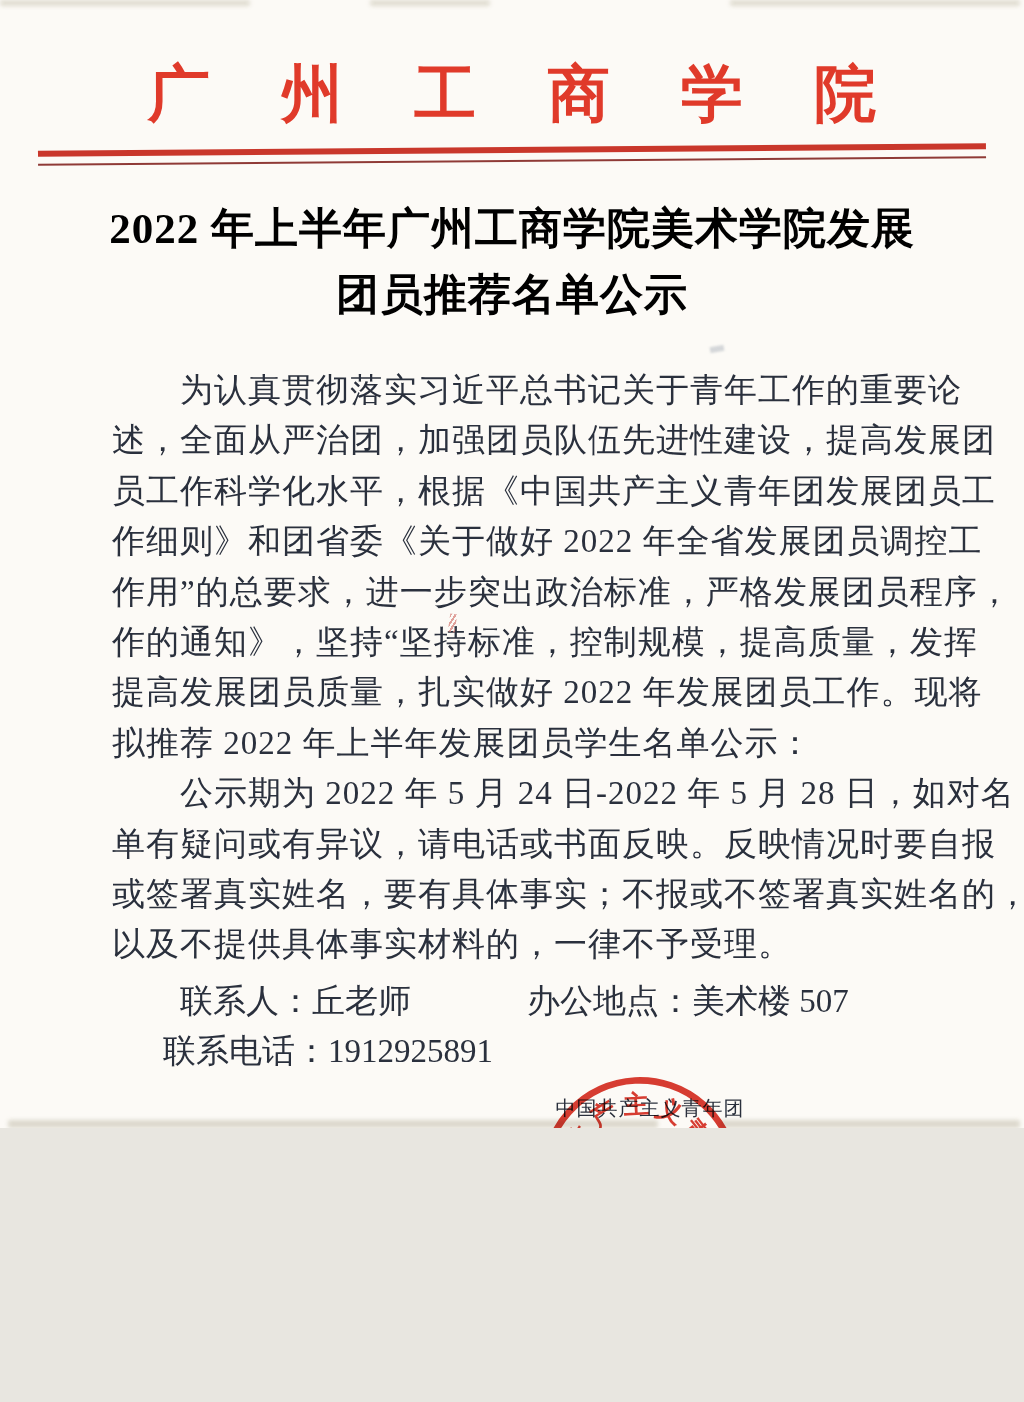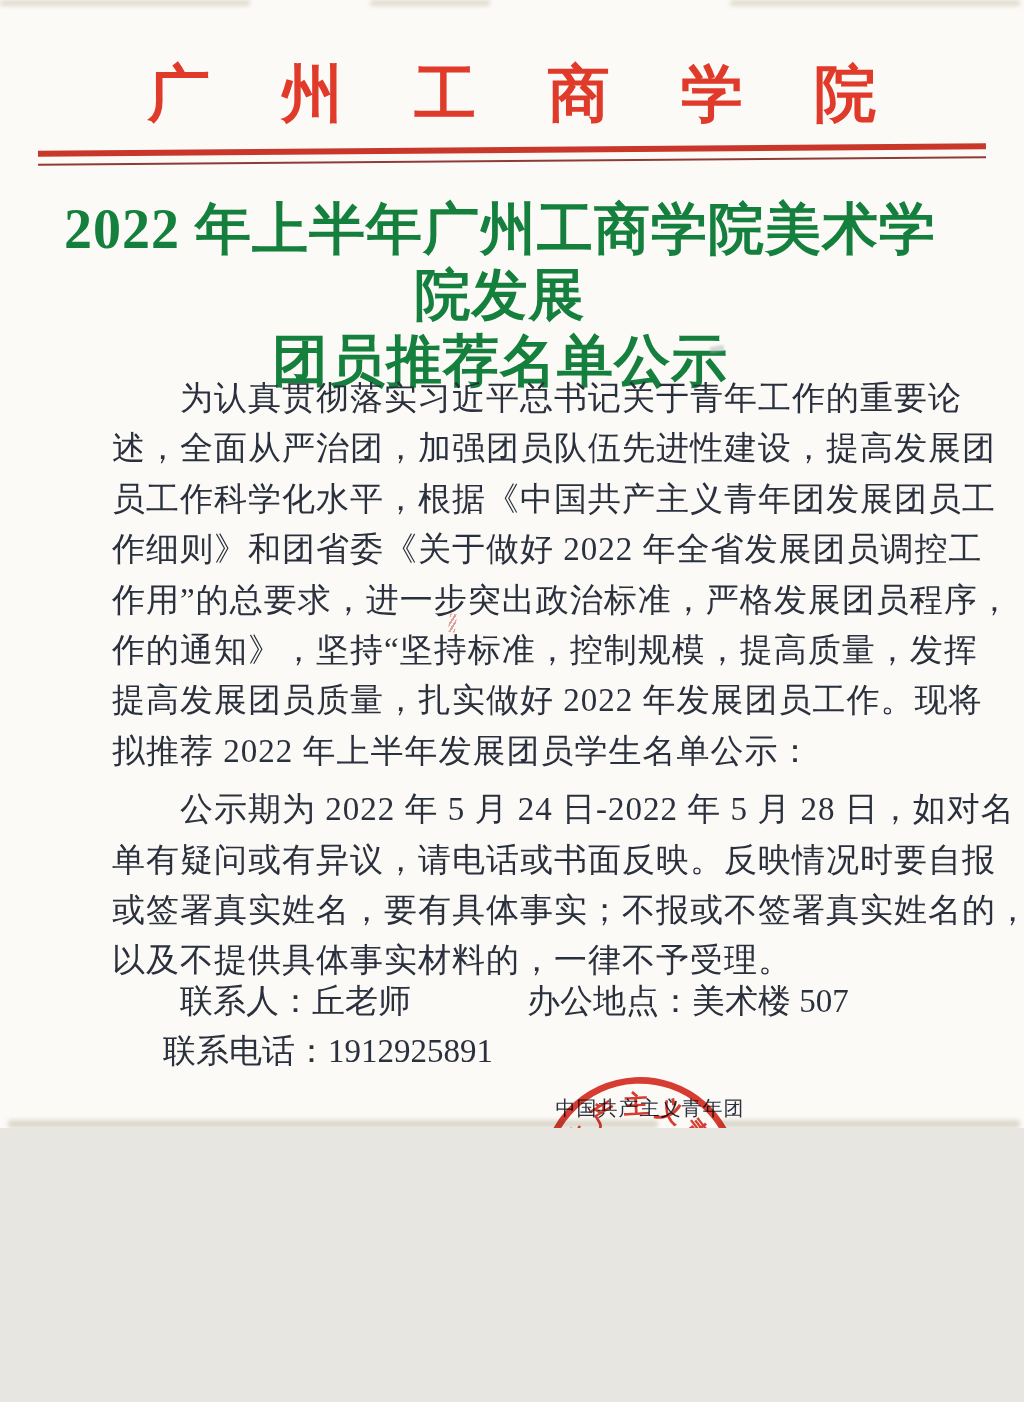--- a/index.html
+++ b/index.html
@@ -23,34 +23,34 @@
     font-size:62px;font-weight:bold;
     color:var(--letterhead_red,#e03a2a);
     letter-spacing:.45em;text-indent:.45em;
     white-space:nowrap;
   }
   .top-rule{position:absolute;top:147px;left:38px;width:948px;transform:rotate(-0.45deg);}
   .top-rule .thick{height:6px;background:var(--rule_red,#c9372b);}
   .top-rule .thin{height:2px;margin-top:7px;background:var(--rule_thin,#8f3a36);}
 
   .doc-title{
-    position:absolute;top:196px;left:50px;width:900px;
+    position:absolute;top:196px;left:62px;width:900px;
     text-align:center;
-    font-size:56px;font-weight:bold;line-height:66px;
-    color:#15803d;letter-spacing:1px;
+    font-size:43px;font-weight:bold;line-height:66px;
+    color:#000000;letter-spacing:1px;
   }
   .body-block{
     position:absolute;top:365px;left:112px;width:760px;
     font-size:33px;line-height:50.4px;color:var(--ink,#2a303d);
   }
   .body-line{
     text-align:justify;text-align-last:justify;
     white-space:nowrap;letter-spacing:1px;
   }
-  .body-line.indent{padding-left:68px;margin-top:8px;}
+  .body-line.indent{padding-left:68px;}
   .body-line.para-end{text-align-last:left;white-space:normal;}
 
   .contact-block{
     position:absolute;top:960px;left:112px;width:760px;
     font-size:33px;line-height:50px;color:var(--ink,#2a303d);margin-top:16px;
   }
   .contact-row{position:relative;height:50px;}
   .contact-person{position:absolute;left:68px;}
   .contact-office{position:absolute;left:415px;text-align:center;}
   .contact-phone{position:absolute;left:51px;}

